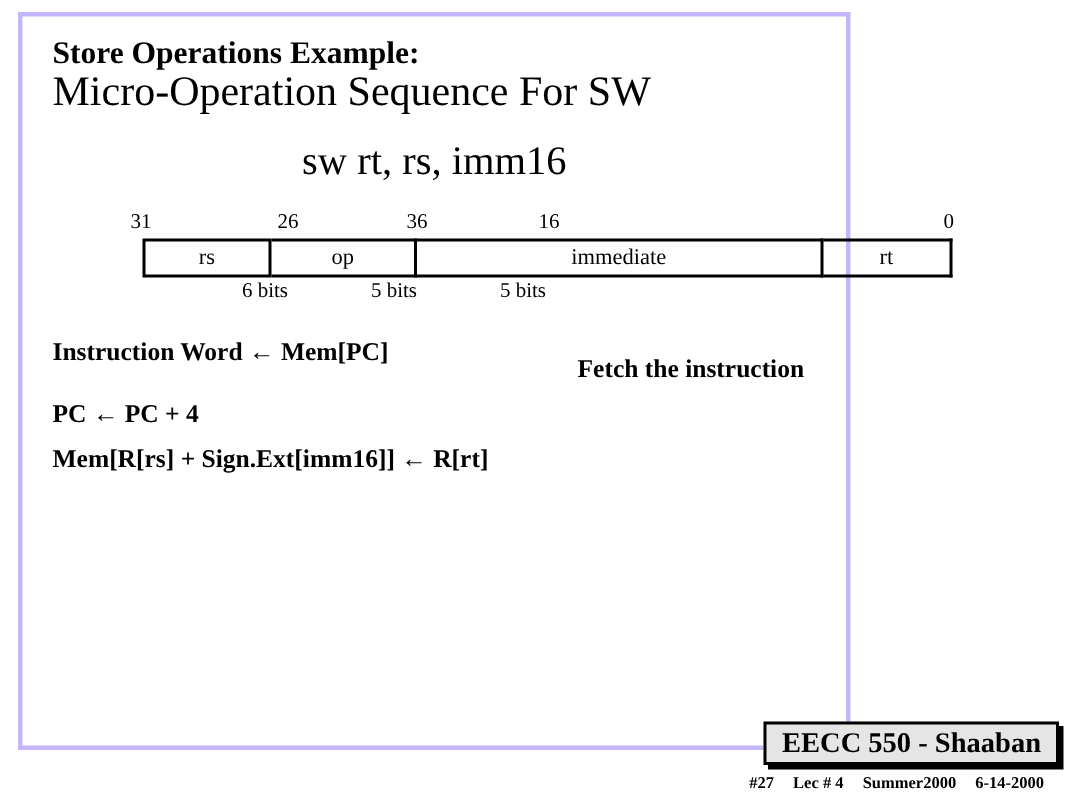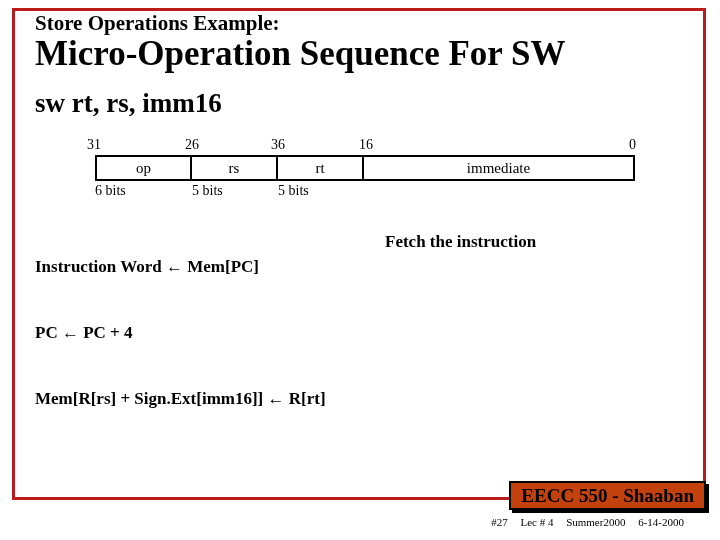--- a/index.html
+++ b/index.html
@@ -6,37 +6,38 @@
   body {
     width: 720px;
     height: 540px;
     font-family: "Times New Roman", Times, serif;
     background: #fff;
     position: relative;
   }
   .slide {
     position: absolute;
     top: 8px; left: 12px;
-    width: 694px;
+    width: 555px;
     height: 492px;
-    border: 3px solid #b91c1c;
-    padding: 0 20px 10px 20px;
+    border: 3px solid #c4b5fd;
+    padding: 12px 20px 10px 20px;
   }
   .subtitle {
     font-size: 21px;
     font-weight: bold;
   }
   .title {
-    font-size: 35px;
-    font-weight: bold;
+    font-size: 28px;
+    font-weight: normal;
     margin-top: -2px;
   }
   .mnemonic {
+    text-align: center;
     font-size: 27px;
-    font-weight: bold;
+    font-weight: normal;
     margin-top: 14px;
   }
   
   .bf-wrap {
     margin: 18px 20px 0 60px;
     position: relative;
   }
   .bf-nums {
     position: relative;
     height: 18px;
@@ -56,54 +57,54 @@
     align-items: center;
     justify-content: center;
   }
   .bf-fields .cell + .cell { border-left: none; }
   .c-op  { width: 97px; }
   .c-rs  { width: 86px; }
   .c-rt  { width: 86px; }
   .c-imm { flex: 1; }
   .bf-widths { margin-top: 2px; }
   .bf-widths .w {
-    text-align: left;
+    text-align: right;
     font-size: 14px;
   }
   
   .uop {
     margin-top: 22px;
     font-size: 17px;
     font-weight: bold;
   }
   .uop-row {
     display: flex;
     margin-bottom: 10px;
   }
-  .uop-left { width: 350px; margin-top: 36px; }
+  .uop-left { width: 350px; }
   .uop-right { flex: 1; margin-top: 11px; }
   .arrow { font-family: Arial, sans-serif; font-weight: normal; }
   
   .course-box {
     position: absolute;
     right: 14px;
     bottom: 30px;
     border: 2px solid #000;
     box-shadow: 3px 3px 0 #000;
     padding: 2px 10px 1px 10px;
     font-size: 19px;
     font-weight: bold;
-    background: #c2410c;
+    background: #e5e5e5;
   }
   .meta {
     position: absolute;
-    right: 36px;
+    right: 24px;
     bottom: 12px;
     font-size: 11px;
-    font-weight: normal;
+    font-weight: bold;
   }
   .meta span { margin-left: 10px; }
 </style>
 </head>
 <body>
 
 <div class="slide">
   <div class="subtitle">Store Operations Example:</div>
   <div class="title">Micro-Operation Sequence For  SW</div>
 
@@ -111,24 +112,24 @@
 
   <div class="bf-wrap">
     <div class="bf-nums">
       <span style="left:-8px">31</span>
       <span style="left:90px">26</span>
       <span style="left:176px">36</span>
       <span style="left:264px">16</span>
       <span style="left:534px">0</span>
     </div>
     <div class="bf-row bf-fields">
+      <div class="cell c-rs">rs</div>
       <div class="cell c-op">op</div>
-      <div class="cell c-rs">rs</div>
+      <div class="cell c-imm">immediate</div>
       <div class="cell c-rt">rt</div>
-      <div class="cell c-imm">immediate</div>
     </div>
     <div class="bf-row bf-widths">
       <div class="w c-op">6 bits</div>
       <div class="w c-rs">5 bits</div>
       <div class="w c-rt">5 bits</div>
     </div>
   </div>
 
   <div class="uop">
     <div class="uop-row">

